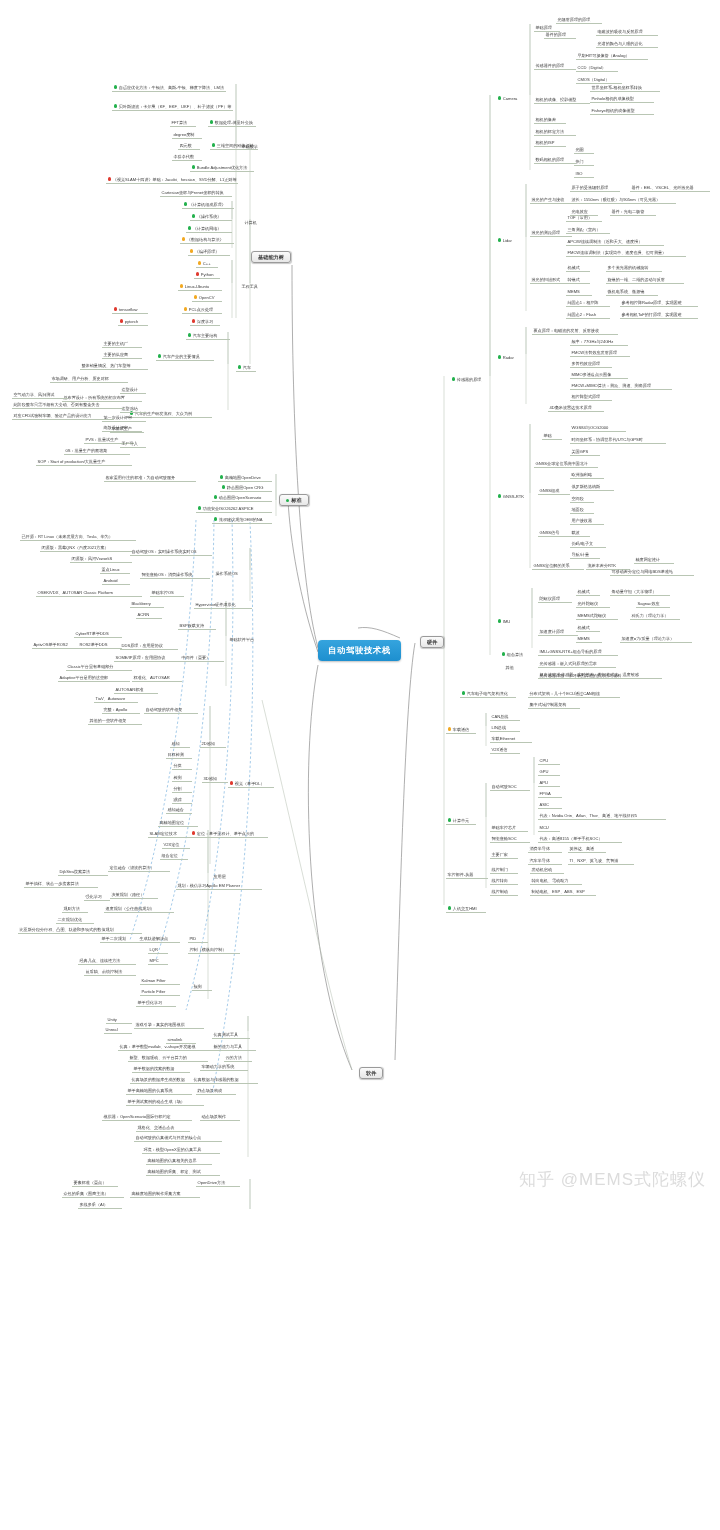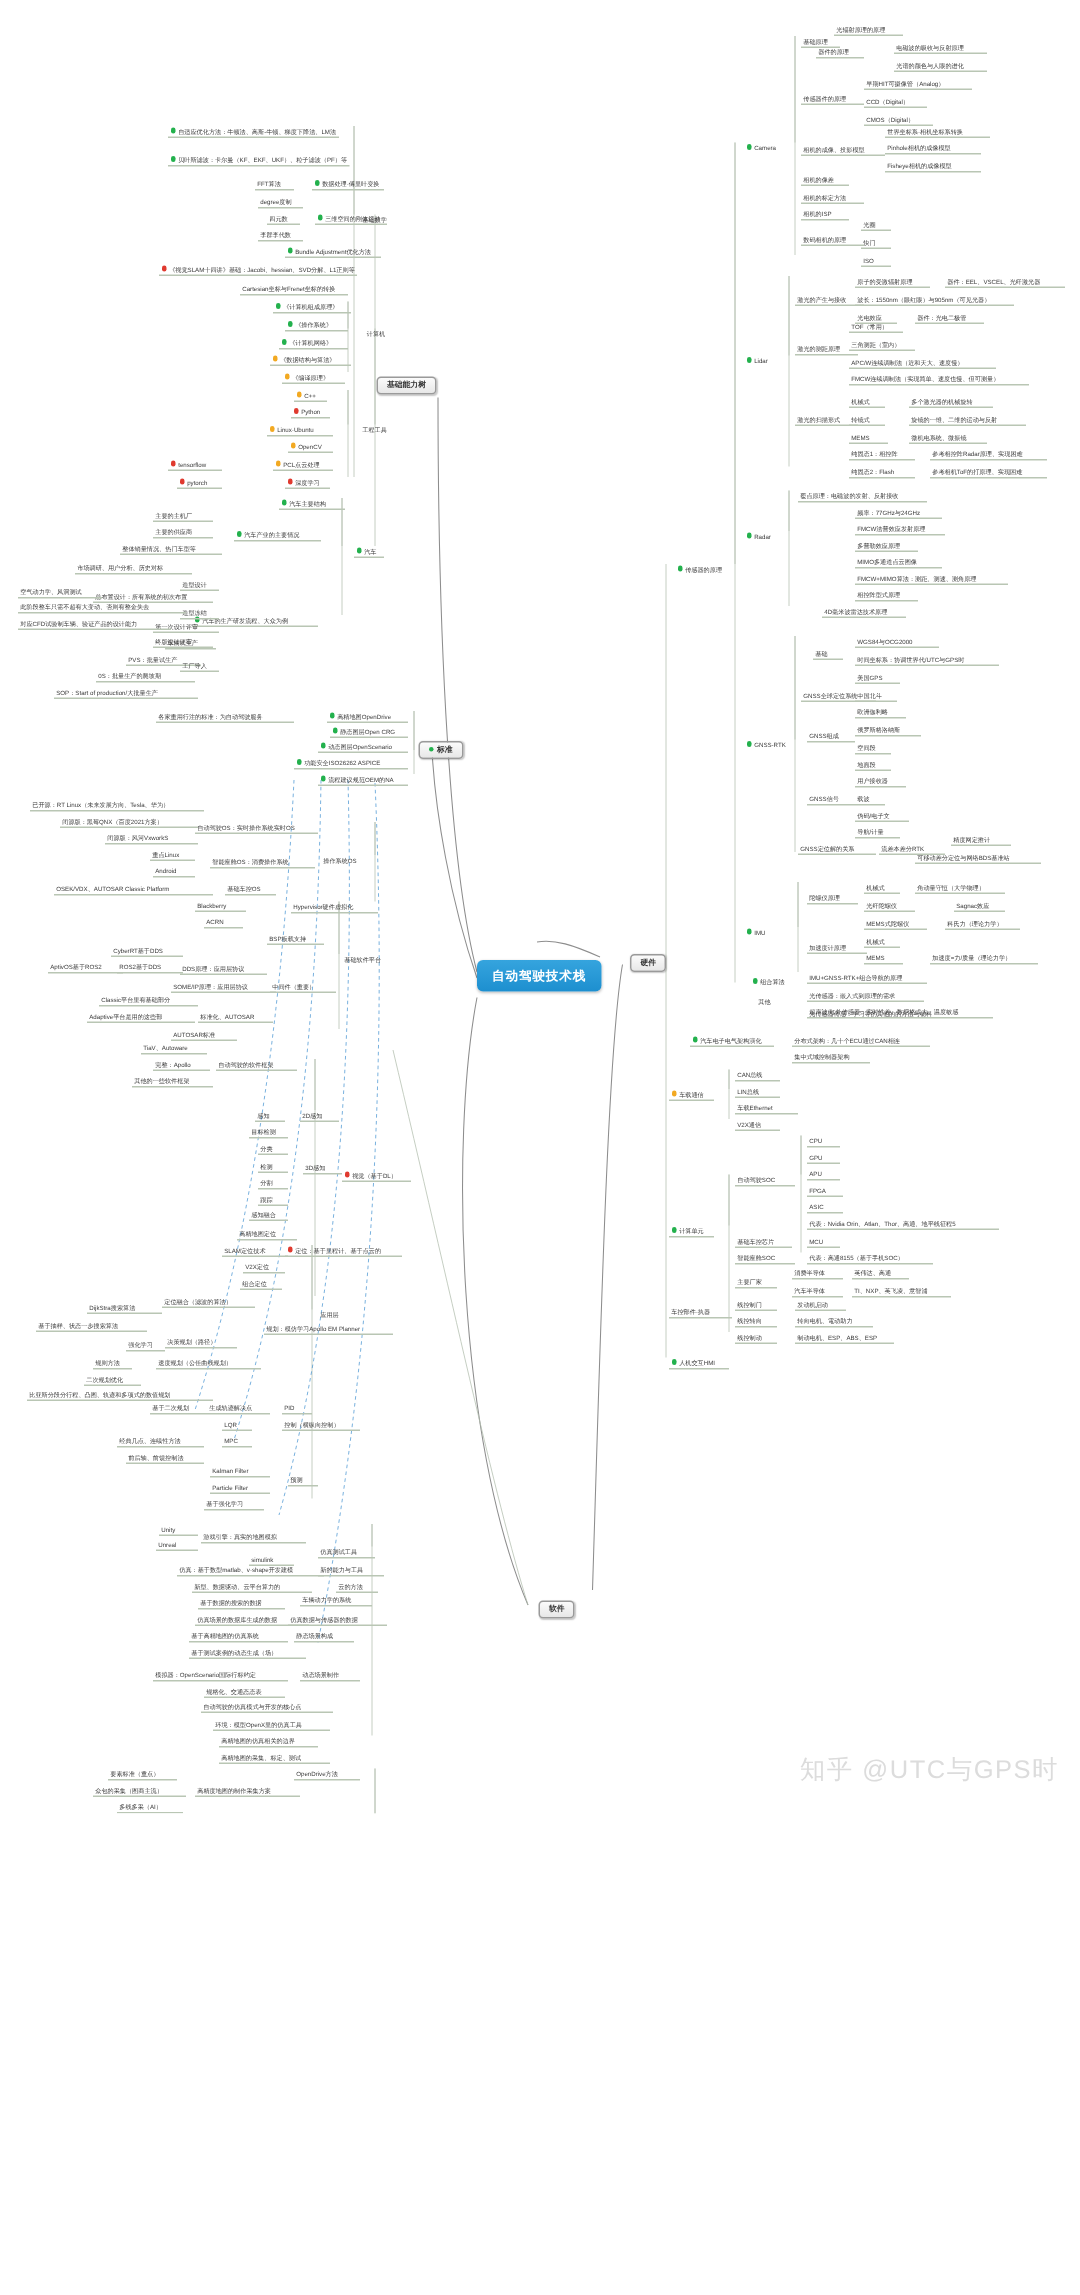--- a/index.html
+++ b/index.html
@@ -460,14 +460,14 @@
       <div class="node leaf" style="left: 530px; top: 866px; min-width: 34px;"><span class="lbl">发动机启动</span></div>
       <div class="node leaf" style="left: 490px; top: 877px; min-width: 28px;"><span class="lbl">线控转向</span></div>
       <div class="node leaf" style="left: 530px; top: 877px; min-width: 52px;"><span class="lbl">转向电机、電动助力</span></div>
       <div class="node leaf" style="left: 490px; top: 888px; min-width: 28px;"><span class="lbl">线控制动</span></div>
       <div class="node leaf" style="left: 530px; top: 888px; min-width: 66px;"><span class="lbl">制动电机、ESP、ABS、ESP</span></div>
       <div class="node leaf" style="left: 446px; top: 905px; min-width: 40px;"><span class="dot green"></span><span class="lbl">人机交互HMI</span></div>
     </div>
 
   <div class="node root" style="left:318px; top:640px;">自动驾驶技术栈</div>
 
-  <div class="watermark">知乎 @UTC与GPS时</div>
+  <div class="watermark">知乎 @MEMS式陀螺仪</div>
 </div>
 
 </body></html>

